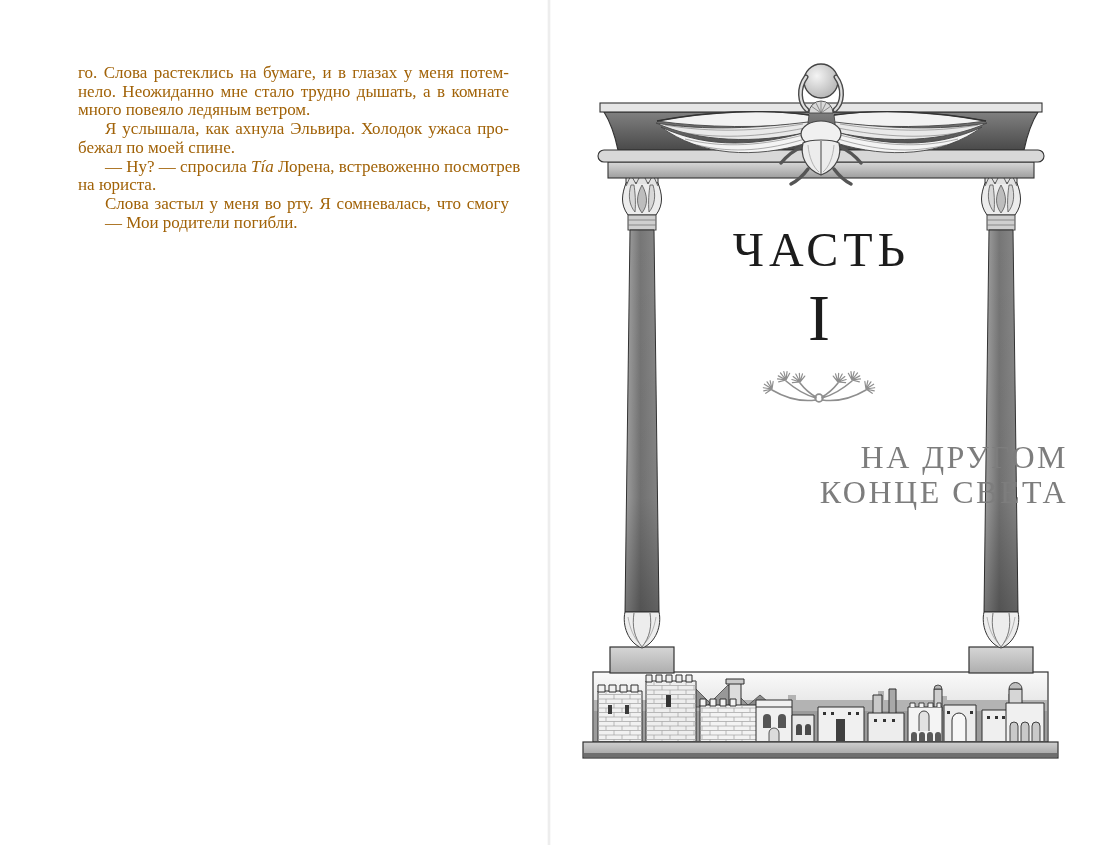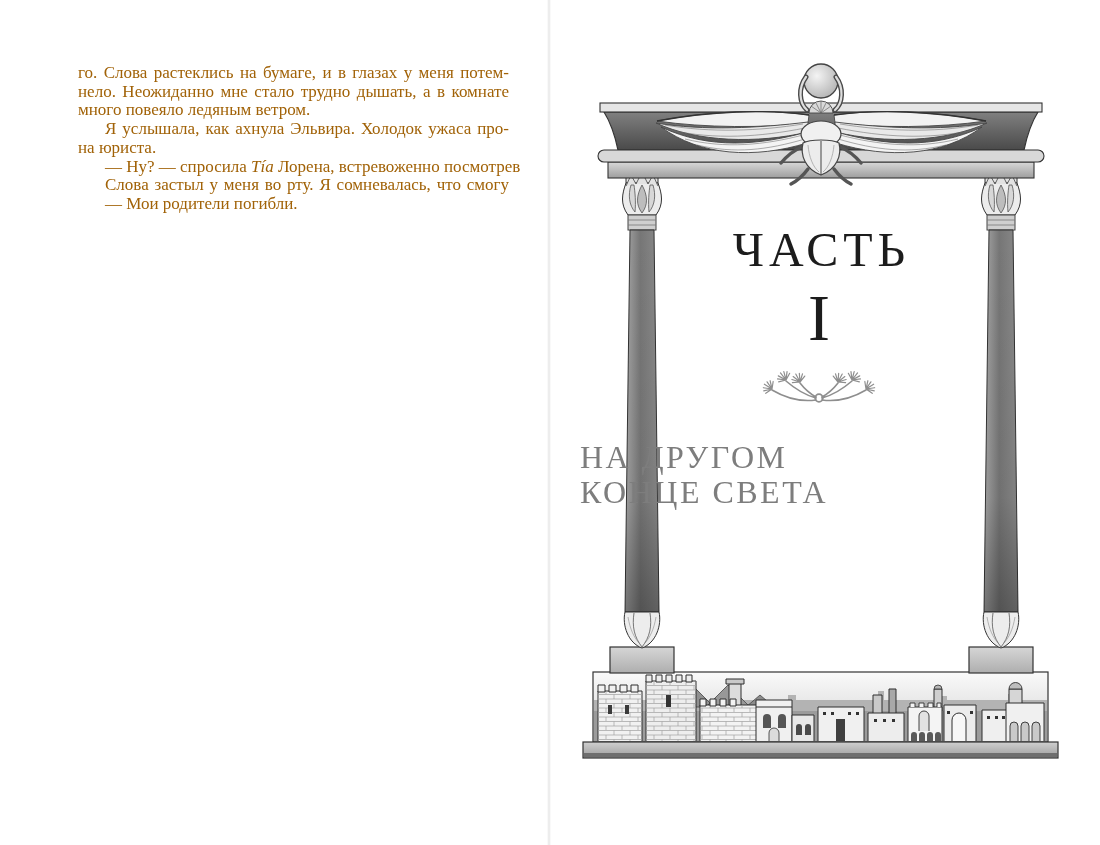--- a/index.html
+++ b/index.html
@@ -34,35 +34,36 @@
     position:absolute;top:222px;left:0;width:100%;text-align:center;
     font-size:48px;letter-spacing:5px;padding-left:5px;box-sizing:border-box;
     color:#1c1c1c;
   }
   .part-num{
     position:absolute;top:280px;left:0;width:100%;text-align:center;
     font-size:66px;color:#1c1c1c;
   }
   .flourish-wrap{position:absolute;top:362px;left:0;width:100%;text-align:center;}
   .part-title{
-    position:absolute;top:440px;left:0;width:100%;text-align:left;
+    position:absolute;top:440px;left:8px;width:100%;text-align:right;
     font-size:32px;line-height:35px;letter-spacing:2.5px;padding-left:2px;box-sizing:border-box;
     color:#7d7d7d;
   }
 </style>
 </head>
 <body>
 
 <div class="left-page">
   <div class="bline">го. Слова растеклись на бумаге, и в глазах у меня потем-</div>
   <div class="bline">нело. Неожиданно мне стало трудно дышать, а в комнате</div>
   <div class="bline end">много повеяло ледяным ветром.</div>
   <div class="bline ind">Я услышала, как ахнула Эльвира. Холодок ужаса про-</div>
+  <div class="bline end">бежал по моей спине.</div>
+  <div class="bline ind"><span>— Ну? — спросила </span><span class="it">Tía</span><span> Лорена, встревоженно посмотрев</span></div>
   <div class="bline end">на юриста.</div>
-  <div class="bline ind"><span>— Ну? — спросила </span><span class="it">Tía</span><span> Лорена, встревоженно посмотрев</span></div>
   <div class="bline ind">Слова застыл у меня во рту. Я сомневалась, что смогу</div>
   <div class="bline ind end">— Мои родители погибли.</div>
 </div>
 
 <div class="gutter"></div>
 
 <div class="right-page">
 
   <svg class="gate-svg" width="482" height="710" viewBox="0 0 482 710">
     <defs>

